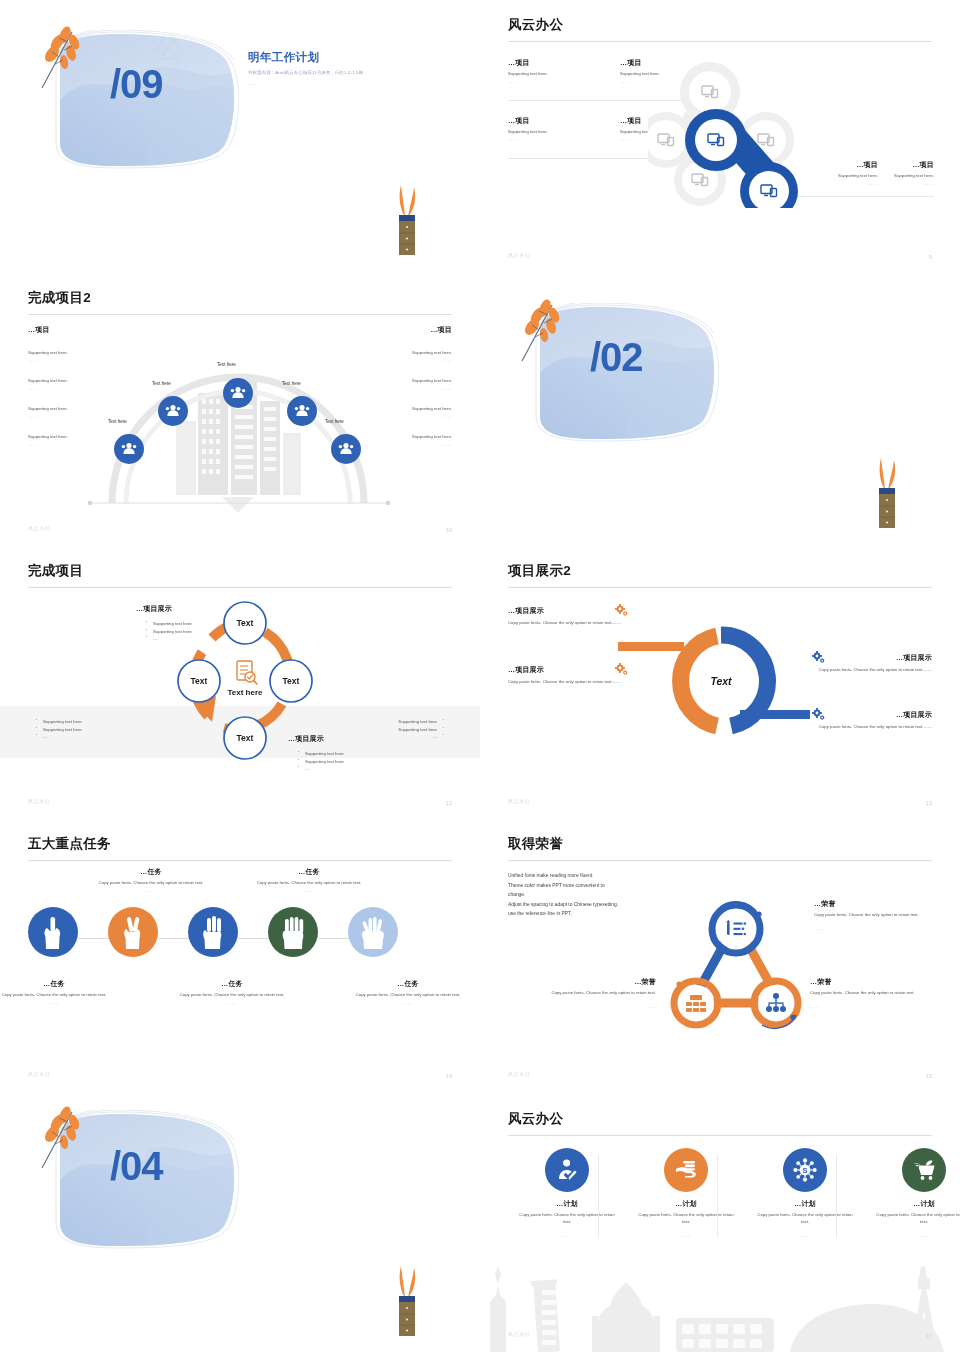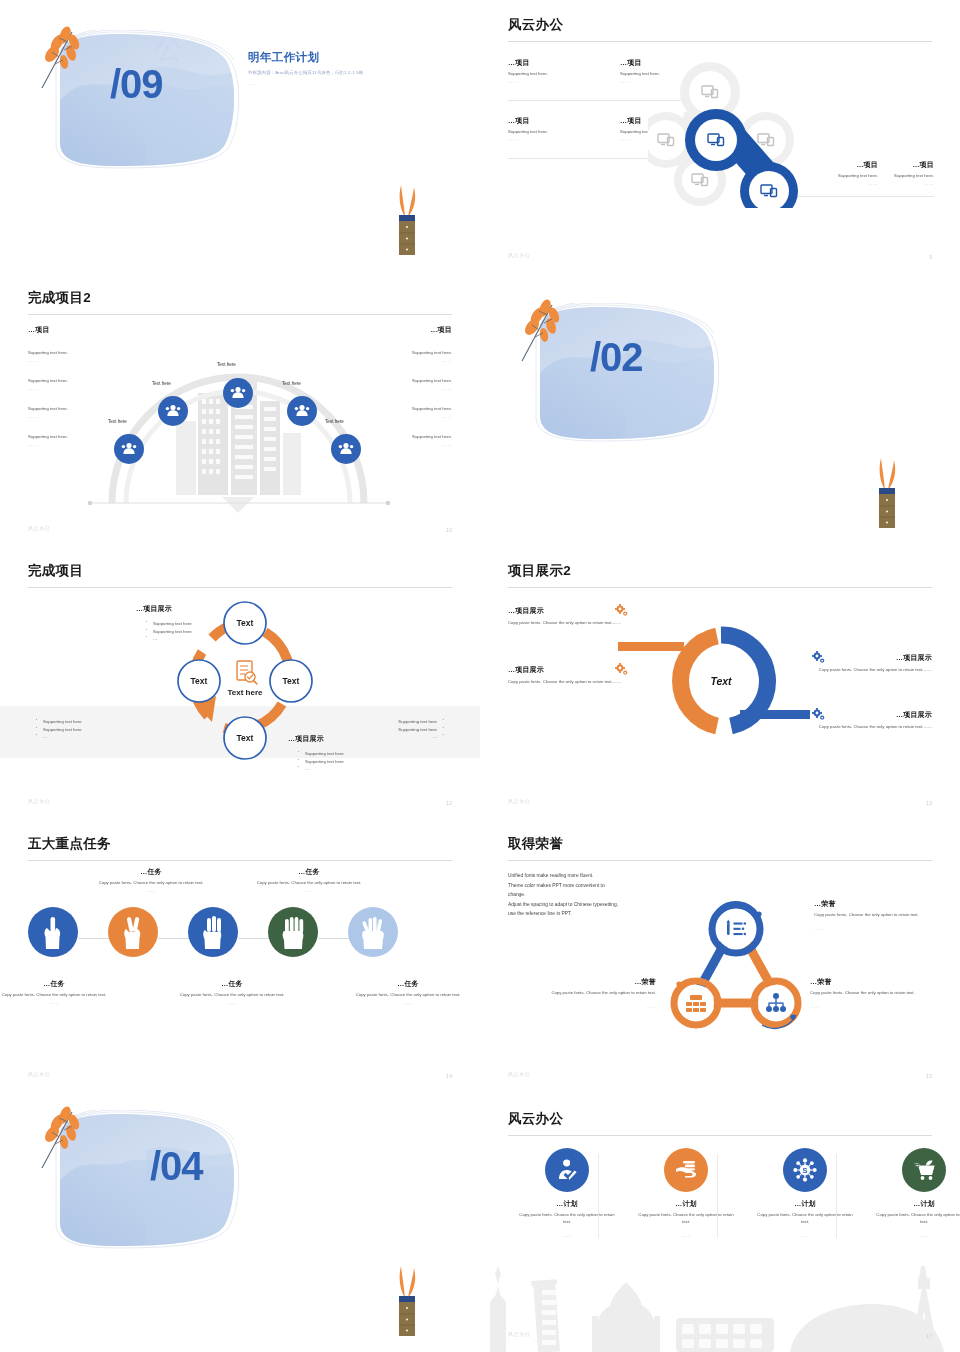--- a/index.html
+++ b/index.html
@@ -902,21 +902,21 @@
         <ellipse cx="24" cy="28" rx="5.5" ry="9" transform="rotate(38 24 28)"></ellipse>
         <ellipse cx="36" cy="36" rx="4" ry="7" transform="rotate(-12 36 36)"></ellipse>
       </g>
       <g stroke="#5b6a7d" stroke-width=".8" fill="none">
         <line x1="40" y1="16" x2="31" y2="12"></line>
           <line x1="36" y1="24" x2="44" y2="20"></line>
         <line x1="31" y1="31" x2="24" y2="26"></line>
           <line x1="27" y1="38" x2="35" y2="34"></line>
       </g>
     </svg>
-    <div class="divider-num" style="top:52px;margin-left:40px;">/04</div>
+    <div class="divider-num" style="top:52px;">/04</div>
     <svg class="plant" style="bottom:16px;" viewBox="0 0 30 72">
       <g fill="#ef8c3e">
         <path d="M9 2 C6 14,8 26,13 34 C12 22,10 12,9 2Z"></path>
         <path d="M22 4 C25 16,22 27,16 34 C18 22,21 13,22 4Z"></path>
         <path d="M15 0 C15 12,15 24,15 33 C15 22,15 10,15 0Z" opacity=".9"></path>
       </g>
       <rect x="7" y="32" width="16" height="6" fill="#2a4a86"></rect>
       <rect x="7" y="38" width="16" height="34" fill="#8a7248"></rect>
       <g stroke="#6f5c39" stroke-width=".7">
           <line x1="7" y1="50" x2="23" y2="50"></line>

